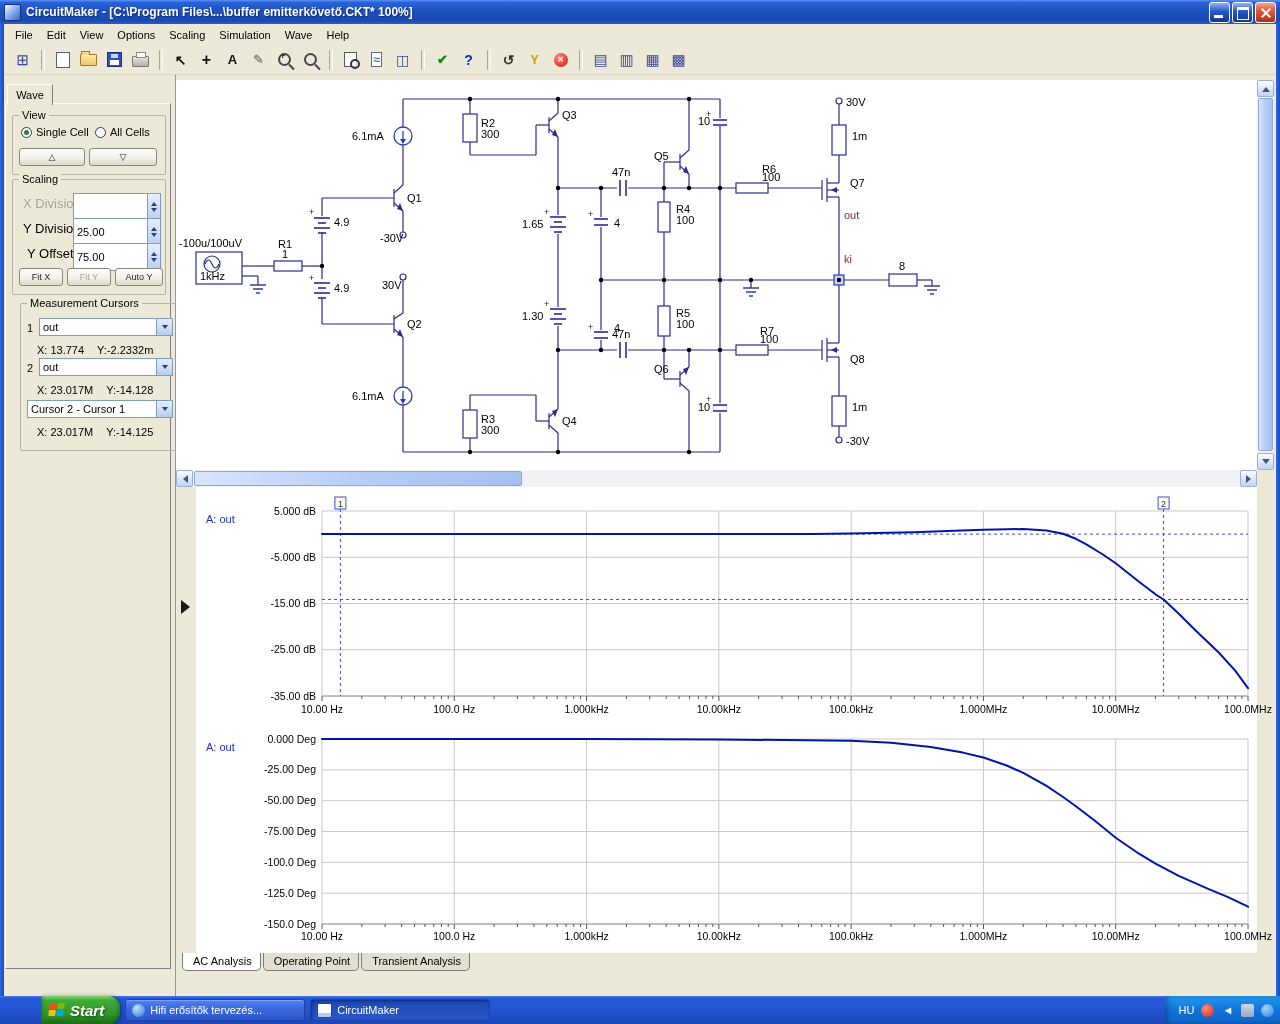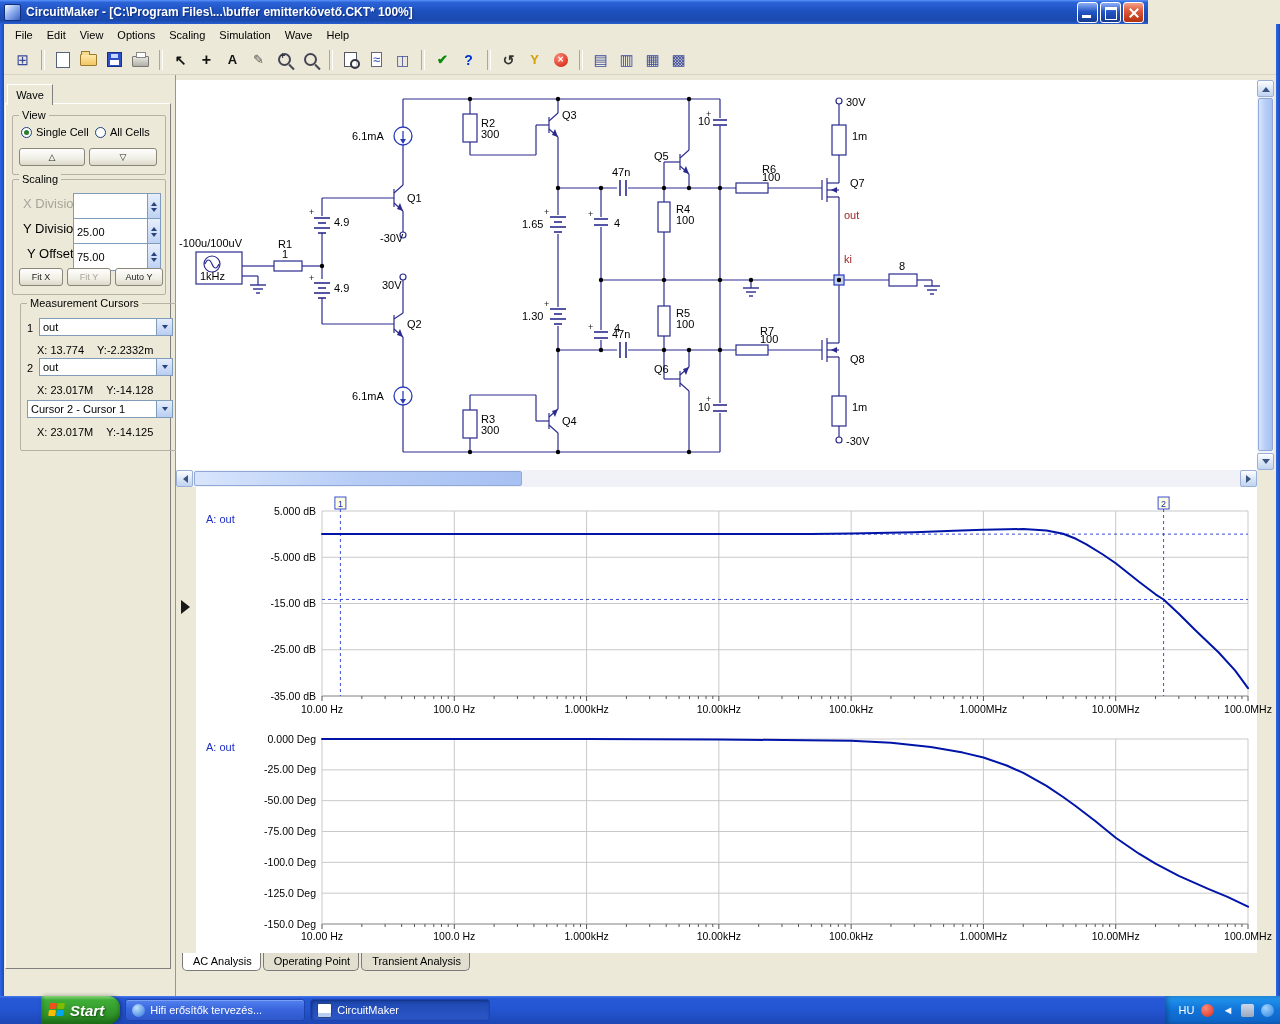--- a/index.html
+++ b/index.html
@@ -1,18 +1,18 @@
 <!DOCTYPE html>
 <html><head>
 <meta charset="utf-8">
 <style>
   html,body{margin:0;padding:0;}
   #screen{position:relative;width:1280px;height:1024px;background:#ece9d8;font-family:"Liberation Sans",sans-serif;overflow:hidden;-webkit-user-select:none;user-select:none;}
   
-  #titlebar{position:absolute;left:0;top:0;width:1148px;height:24px;display:flex;align-items:center;box-sizing:border-box;padding:0 4px;
+  #titlebar{position:absolute;left:0;top:0;width:1280px;height:24px;display:flex;align-items:center;box-sizing:border-box;padding:0 4px;
     background:linear-gradient(180deg,#5a93f8 0%,#2b63d8 10%,#1e51c0 45%,#1a49ae 85%,#2a5ecf 100%);}
   .app-icon{width:15px;height:15px;margin-right:5px;background:linear-gradient(135deg,#ffffff,#9db9f2 40%,#3a62c8);border:1px solid #10307e;border-radius:2px;flex:none;}
   #title-text{color:#fff;font-weight:bold;font-size:12px;text-shadow:1px 1px 1px #0a2a7a;flex:1;white-space:nowrap;overflow:hidden;}
   .winbtns{display:flex;gap:2px;}
   .winbtn{position:relative;width:21px;height:21px;border-radius:3px;border:1px solid #ffffff;box-sizing:border-box;}
   .winbtn.min,.winbtn.max{background:linear-gradient(180deg,#8fb0f6 0%,#2456c8 45%,#15388f 100%);}
   .winbtn.close{background:linear-gradient(180deg,#f2a38c 0%,#dd5a3a 40%,#b43010 100%);}
   .minbar{position:absolute;left:4px;bottom:4px;width:9px;height:3px;background:#fff;}
   .maxbox{position:absolute;left:4px;top:4px;width:10px;height:9px;border:1px solid #fff;border-top:3px solid #fff;}
   .closex::before,.closex::after{content:"";position:absolute;left:4px;top:9px;width:12px;height:2px;background:#fff;}

